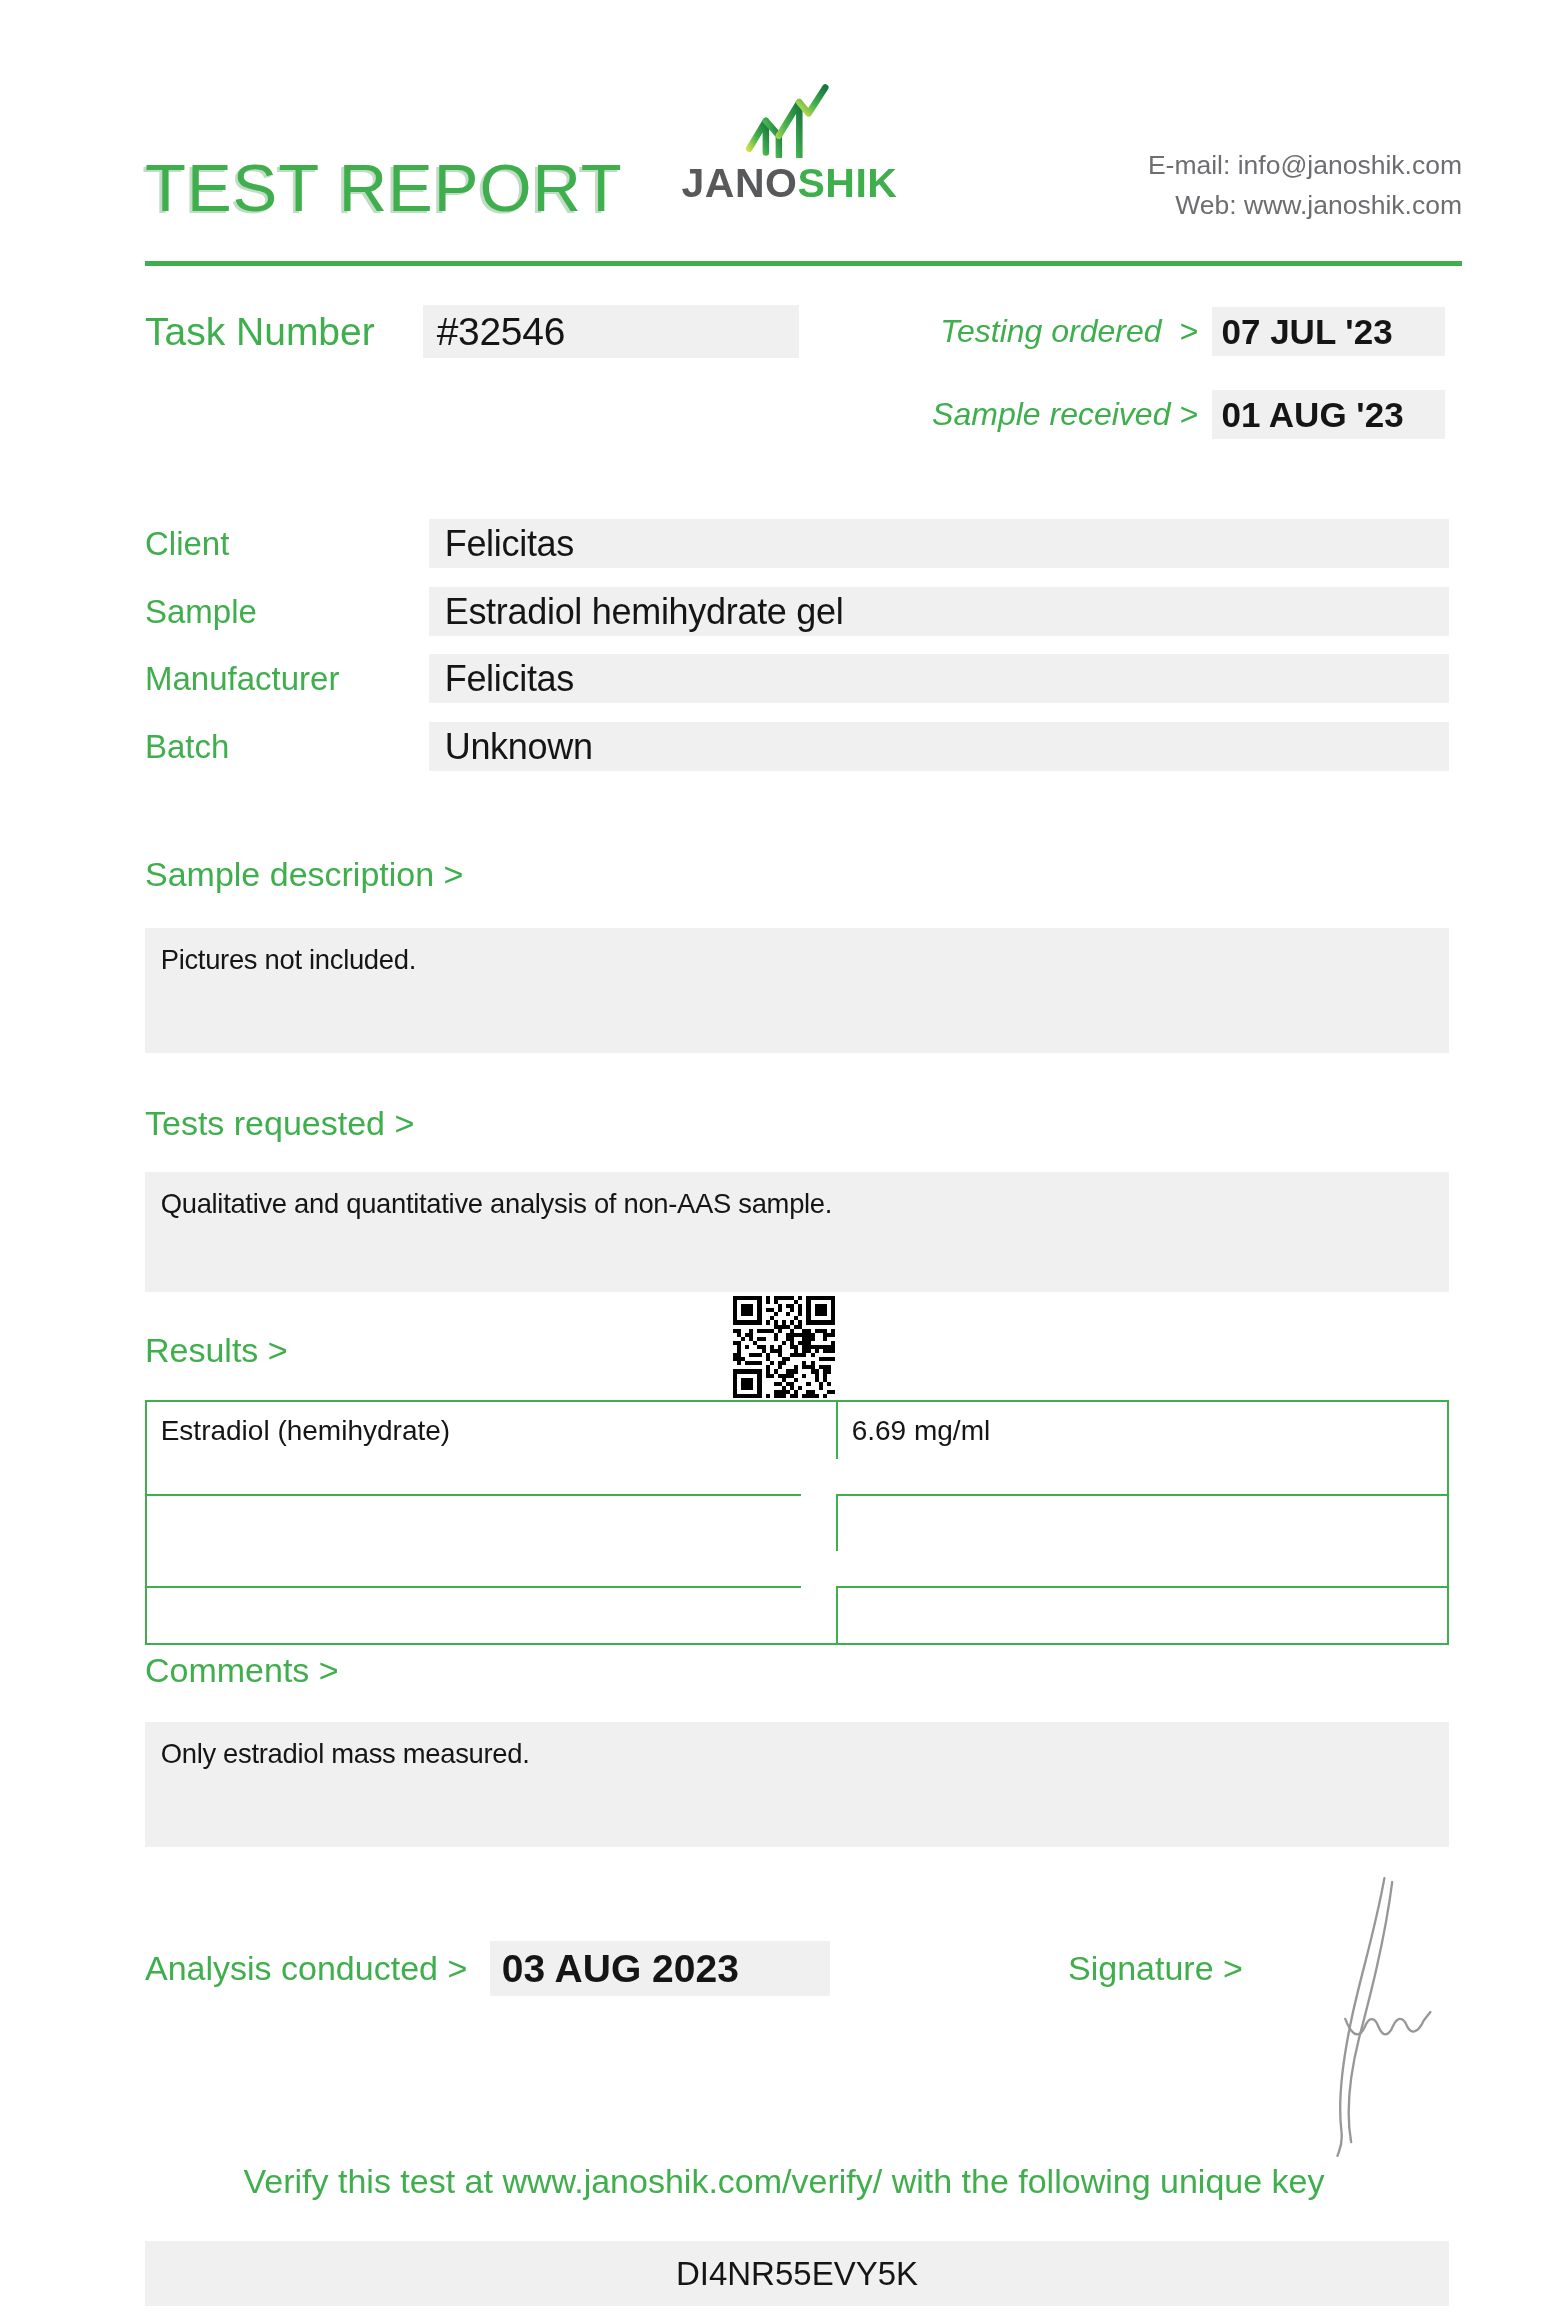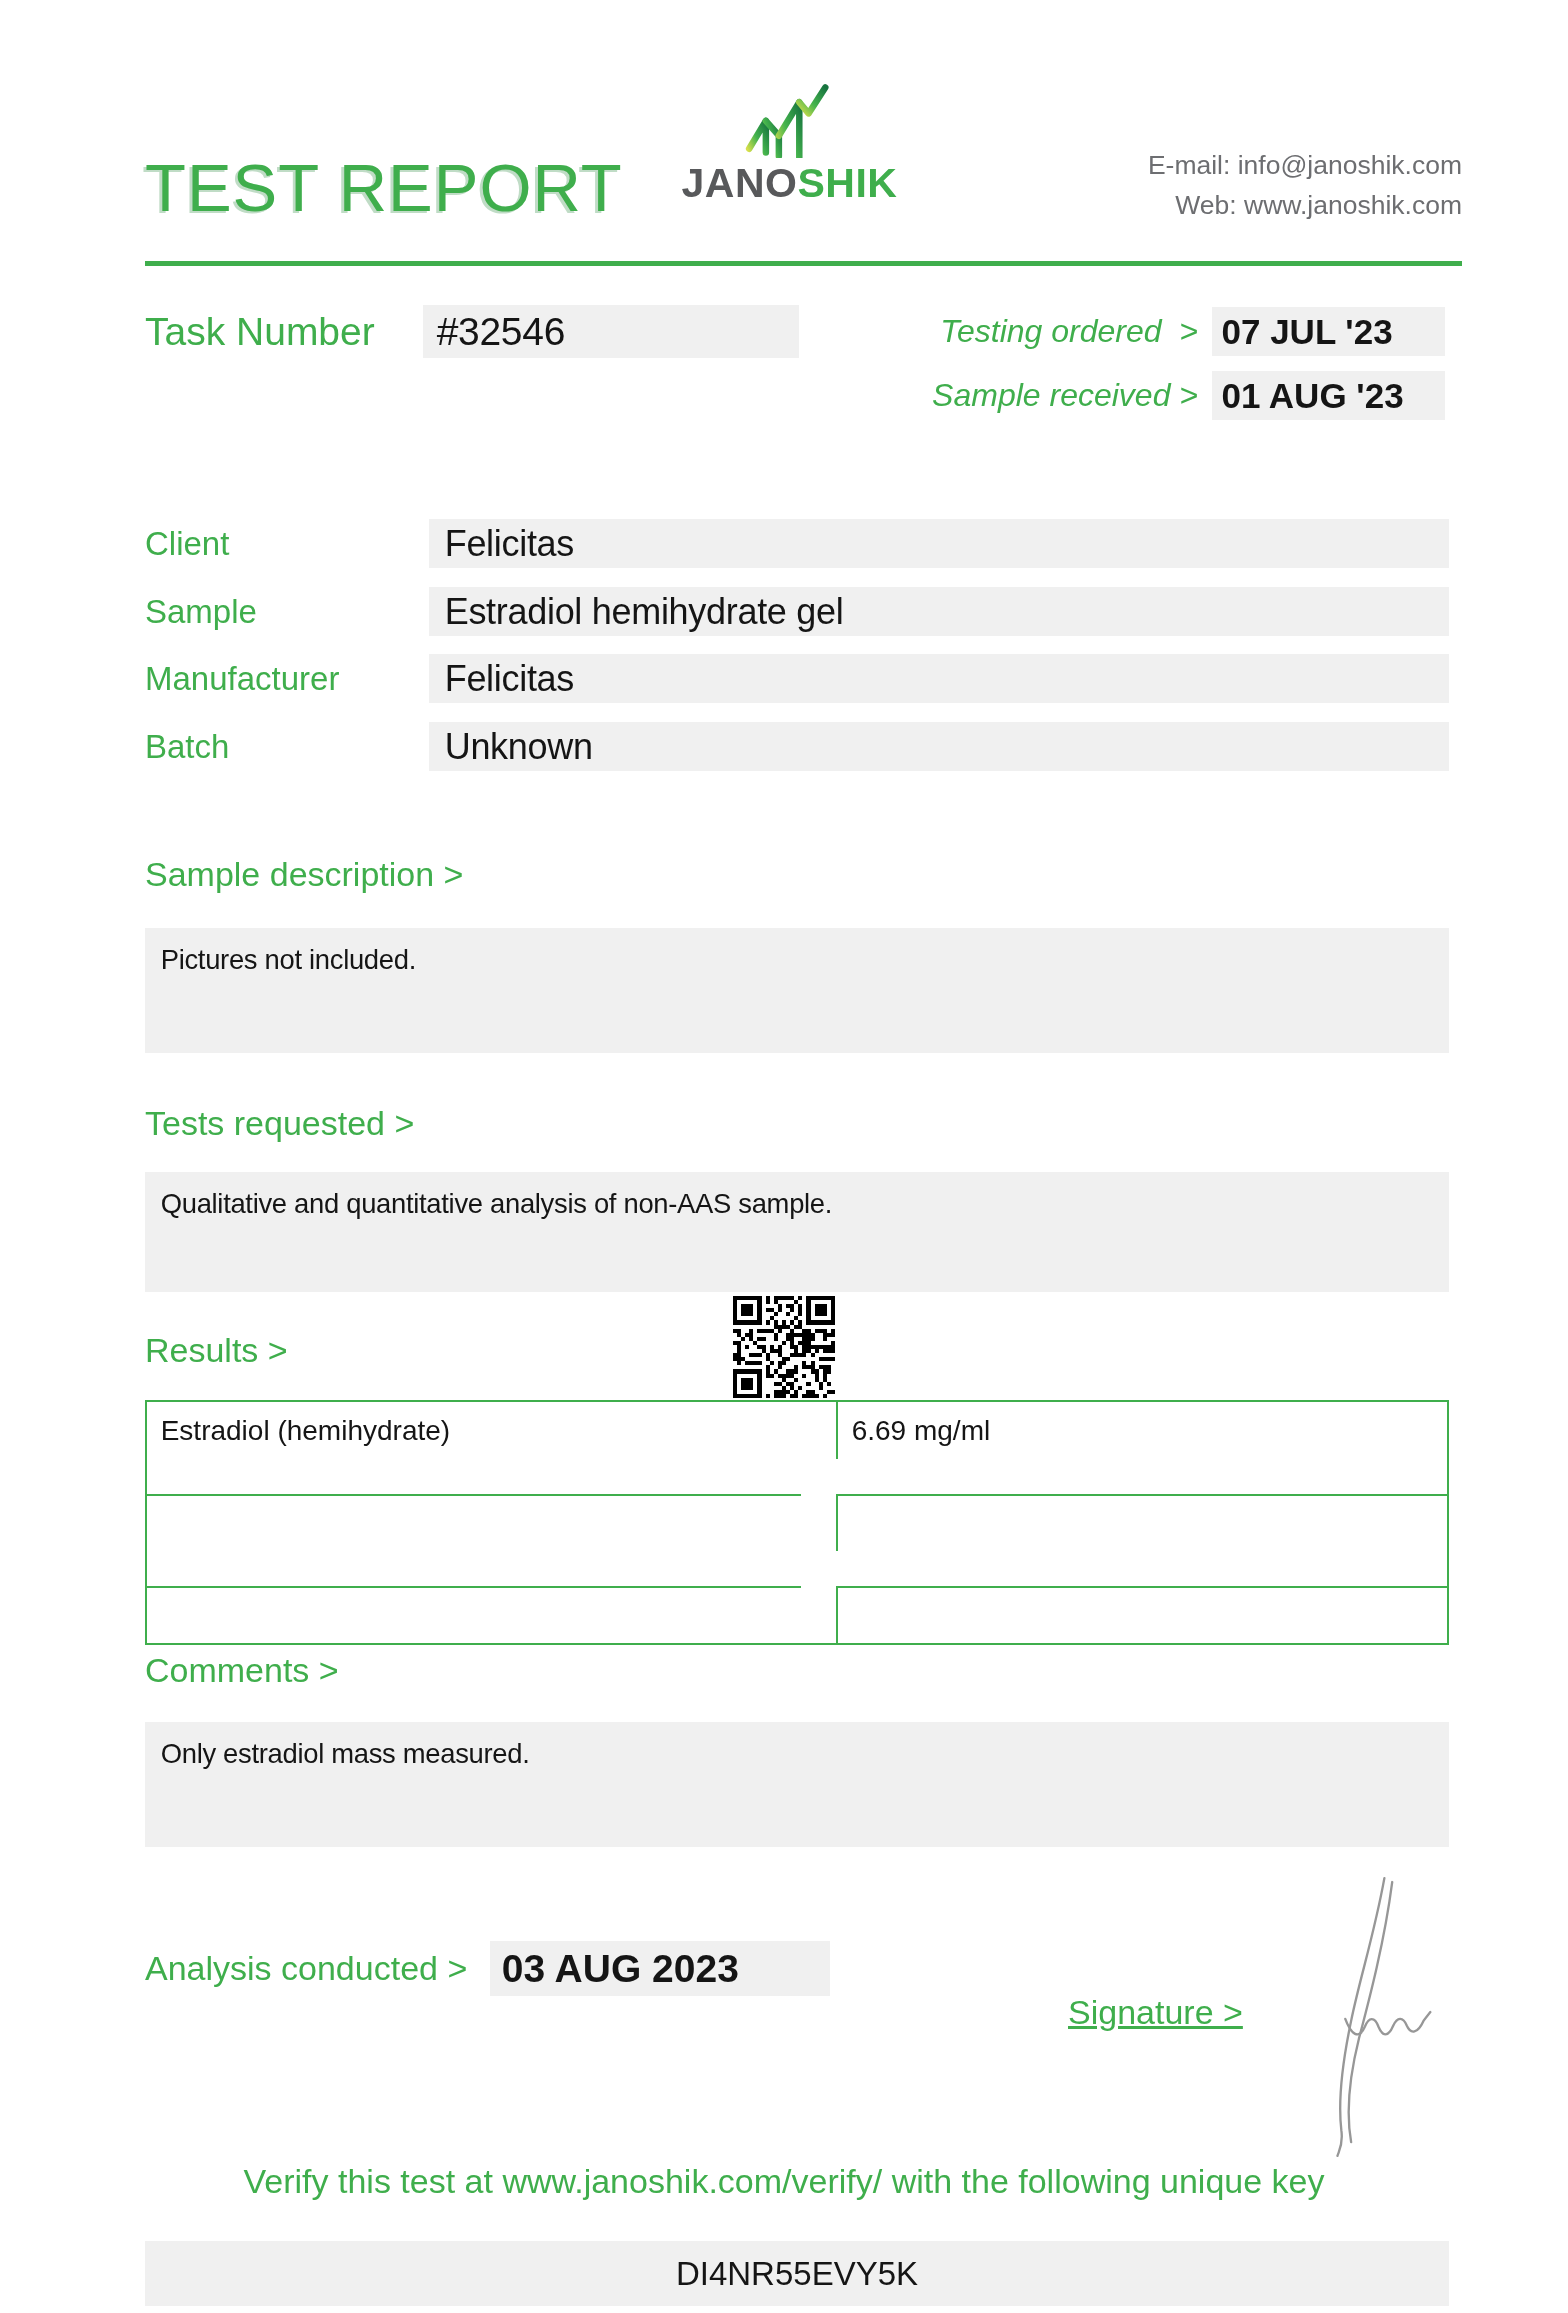--- a/index.html
+++ b/index.html
@@ -38,21 +38,21 @@
   #contact{right:106px;top:145px;text-align:right;font-size:26.5px;line-height:40px;color:var(--gray);}
   #rule{left:145px;top:261px;width:1317px;height:4.9px;background:var(--green);}
 
   
   .vbox{background:var(--box);}
   #task-row{left:145px;top:305px;display:flex;height:53px;}
   #task-row .glabel{width:278px;font-size:39px;line-height:53px;color:var(--green);white-space:nowrap;}
   #task-row .vbox{width:376px;font-size:39px;line-height:53px;padding-left:13.7px;}
   .right-row{display:flex;height:49px;}
   #testing-row{left:882px;top:307px;}
-  #received-row{left:882px;top:371px;align-items:center;}
+  #received-row{left:882px;top:390px;align-items:center;}
   .right-row .glabel-s{width:316px;text-align:right;font-size:32px;line-height:49px;color:var(--green);white-space:pre;font-style:italic;}
   .right-row .vbox{margin-left:13.7px;width:233px;font-size:35px;font-weight:bold;line-height:49px;padding-left:9.8px;white-space:nowrap;}
 
   
   #info-rows{left:145px;top:519px;width:1304px;}
   .irow{display:flex;height:49px;margin-bottom:18.6px;}
   .irow .ilabel{width:284px;font-size:33px;line-height:49px;color:var(--green);white-space:nowrap;}
   .irow .vbox{flex:1;font-size:36px;line-height:49px;padding-left:15.7px;}
 
   
@@ -82,21 +82,21 @@
     display:flex;align-items:center;
     padding-left:13.7px;font-size:28px;
   }
   #results-table .cell.c2{border-left:2.9px solid var(--green);}
   #results-table .cell.r2,#results-table .cell.r3{border-top:2.9px solid var(--green);}
 
   
   #analysis-row{left:145px;top:1941px;display:flex;height:55px;}
   #analysis-row .glabel{width:345px;font-size:34px;line-height:55px;color:var(--green);white-space:nowrap;}
   #analysis-row .vbox{width:340px;font-size:39px;font-weight:bold;line-height:55px;padding-left:11.8px;white-space:nowrap;}
-  #signature-label{left:1068px;top:1985px;font-size:34px;line-height:55px;color:var(--green);white-space:nowrap;text-decoration:underline;}
+  #signature-label{left:1068px;top:1941px;font-size:34px;line-height:55px;color:var(--green);white-space:nowrap;}
   #signature-svg{left:1269px;top:1874px;}
   #verify-text{left:132px;top:2162px;width:1304px;text-align:center;font-size:34px;color:var(--green);white-space:nowrap;}
   #key-box{left:145px;top:2241px;width:1304px;height:65px;background:var(--box);text-align:center;font-size:33px;line-height:65px;}
 </style>
 </head>
 <body>
 
 <div class="page">
 
   <div class="abs" id="title">TEST REPORT</div>

